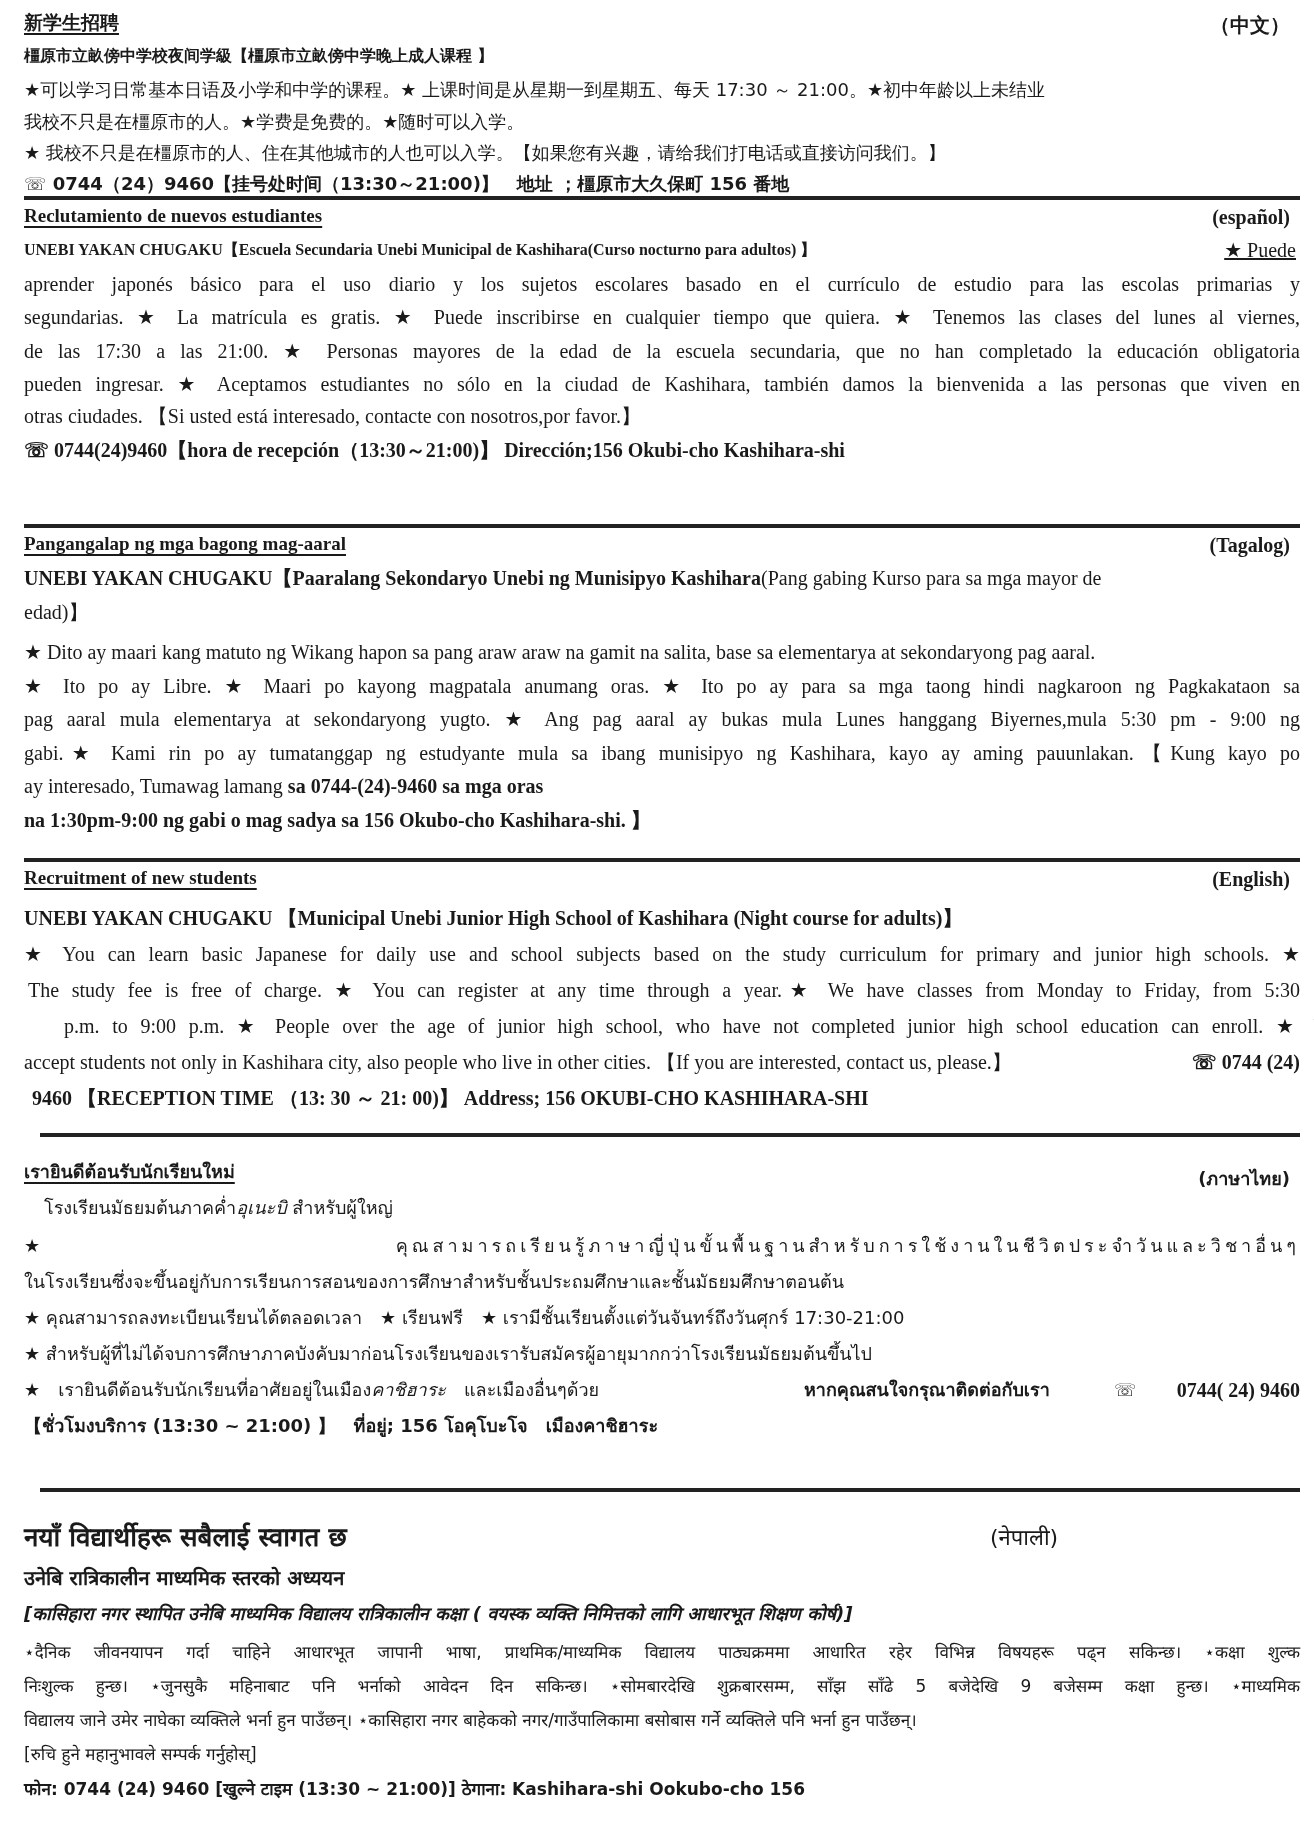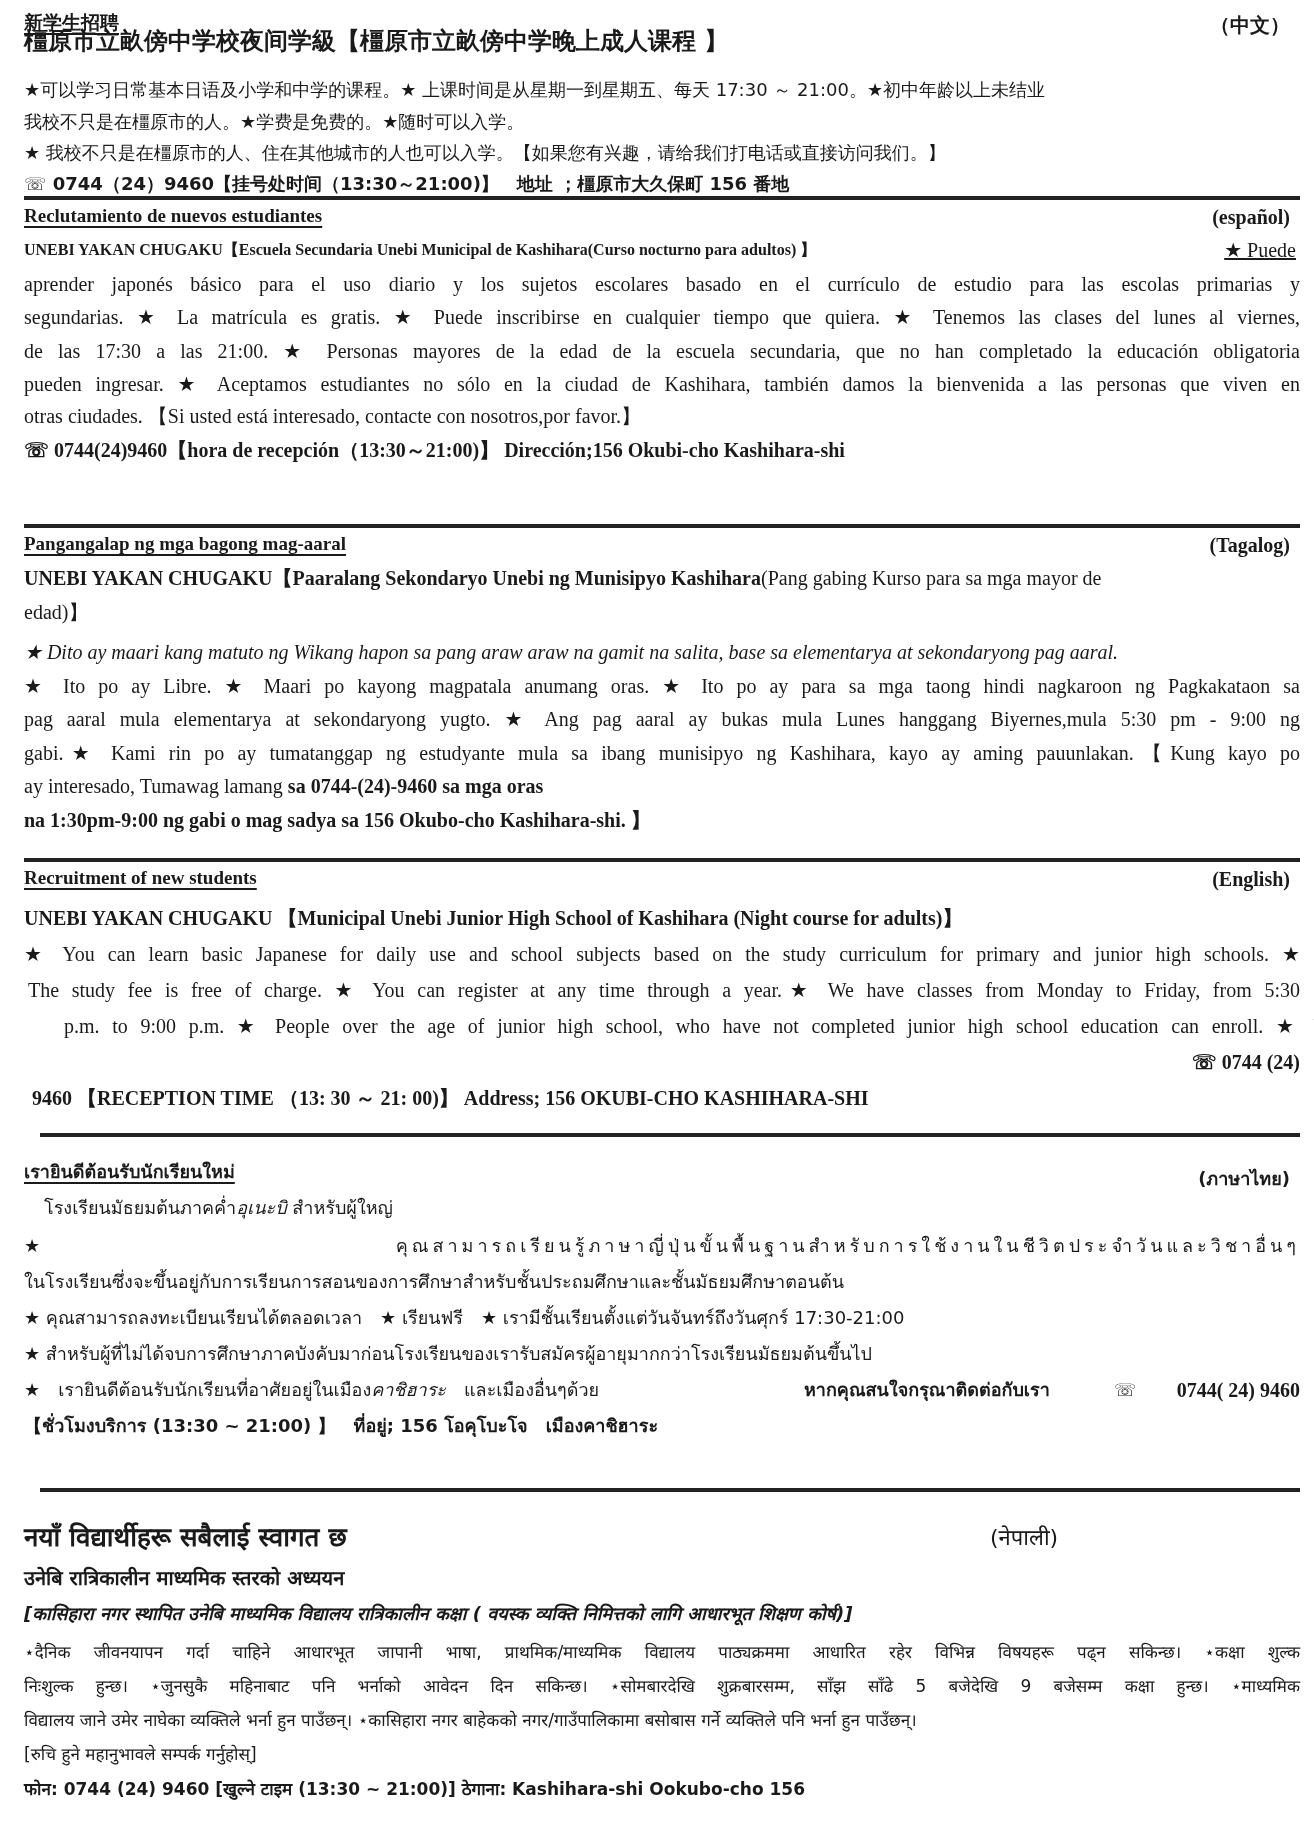--- a/index.html
+++ b/index.html
@@ -22,21 +22,21 @@
   .spaced { letter-spacing: 7px; }
 </style>
 </head>
 <body>
 
 <div class="page">
 
   <section>
     <div class="line title sans" style="top:10px;font-size:19px;">新学生招聘</div>
     <div class="lang sans" style="top:12px;">（中文）</div>
-    <div class="line b sans" style="top:29px;font-size:24px;text-align:right;">橿原市立畝傍中学校夜间学級【橿原市立畝傍中学晚上成人课程 】</div>
+    <div class="line b sans" style="top:44px;font-size:16px;text-align:right;">橿原市立畝傍中学校夜间学級【橿原市立畝傍中学晚上成人课程 】</div>
     <div class="line sans" style="top:78px;font-size:18px;">★可以学习日常基本日语及小学和中学的课程。★ 上课时间是从星期一到星期五、每天 17:30 ～ 21:00。★初中年龄以上未结业</div>
     <div class="line sans" style="top:110px;font-size:18px;">我校不只是在橿原市的人。★学费是免费的。★随时可以入学。</div>
     <div class="line sans" style="top:141px;font-size:18px;">★ 我校不只是在橿原市的人、住在其他城市的人也可以入学。【如果您有兴趣，请给我们打电话或直接访问我们。】</div>
     <div class="line b sans" style="top:172px;font-size:18px;">
       <span>☏</span>
       <span>0744（24）9460【挂号处时间（13:30～21:00)】　地址 ；橿原市大久保町 156 番地</span>
     </div>
     <div class="rule" style="top:196px;left:24px;width:1276px;"></div>
   </section>
 
@@ -57,39 +57,40 @@
     <div class="rule" style="top:524px;left:24px;width:1276px;"></div>
   </section>
 
   <section>
     <div class="line title" style="top:532px;">Pangangalap ng mga bagong mag-aaral</div>
     <div class="lang" style="top:534px;">(Tagalog)</div>
     <div class="line" style="top:566px;">
       <span class="b">UNEBI YAKAN CHUGAKU【Paaralang Sekondaryo Unebi ng Munisipyo Kashihara</span><span>(Pang gabing Kurso para sa mga mayor de</span>
     </div>
     <div class="line" style="top:600px;">edad)】</div>
-    <div class="line" style="top:640px;font-style:italic;">★ Dito ay maari kang matuto ng Wikang hapon sa pang araw araw na gamit na salita, base sa elementarya at sekondaryong pag aaral.</div>
+    <div class="line" style="top:640px;">★ Dito ay maari kang matuto ng Wikang hapon sa pang araw araw na gamit na salita, base sa elementarya at sekondaryong pag aaral.</div>
     <div class="just" style="top:674px;">★ Ito po ay Libre. ★ Maari po kayong magpatala anumang oras. ★ Ito po ay para sa mga taong hindi nagkaroon ng Pagkakataon sa</div>
     <div class="just" style="top:707px;">pag aaral mula elementarya at sekondaryong yugto. ★ Ang pag aaral ay bukas mula Lunes hanggang Biyernes,mula 5:30 pm - 9:00 ng</div>
     <div class="just" style="top:741px;">gabi.★ Kami rin po ay tumatanggap ng estudyante mula sa ibang munisipyo ng Kashihara, kayo ay aming pauunlakan.【Kung kayo po</div>
     <div class="line" style="top:774px;">
       <span>ay interesado, Tumawag lamang </span><span class="b">sa 0744-(24)-9460 sa mga oras</span>
     </div>
     <div class="line b" style="top:808px;">na 1:30pm-9:00 ng gabi o mag sadya sa 156 Okubo-cho Kashihara-shi. 】</div>
     <div class="rule" style="top:858px;left:24px;width:1276px;"></div>
   </section>
 
   <section>
     <div class="line title" style="top:866px;">Recruitment of new students</div>
     <div class="lang" style="top:868px;">(English)</div>
     <div class="line b" style="top:906px;">UNEBI YAKAN CHUGAKU 【Municipal Unebi Junior High School of Kashihara (Night course for adults)】</div>
     <div class="just" style="top:942px;">★ You can learn basic Japanese for daily use and school subjects based on the study curriculum for primary and junior high schools. ★</div>
     <div class="just" style="top:978px;left:28px;width:1272px;">The study fee is free of charge. ★ You can register at any time through a year.★ We have classes from Monday to Friday, from 5:30</div>
     <div class="just" style="top:1014px;margin-left:40px;">p.m. to 9:00 p.m. ★ People over the age of junior high school, who have not completed junior high school education can enroll. ★ We</div>
     <div class="line" style="top:1050px;width:1276px;">
+      <span>accept students not only in Kashihara city, also people who live in other cities. 【If you are interested, contact us, please.】</span>
       <span class="b" style="position:absolute;right:0;"><span>☏</span> <span>0744 (24)</span></span>
     </div>
     <div class="line b" style="top:1086px;left:32px;">9460 【RECEPTION TIME （13: 30 ～ 21: 00)】 Address; 156 OKUBI-CHO KASHIHARA-SHI</div>
     <div class="rule" style="top:1133px;left:40px;width:1260px;"></div>
   </section>
 
   <section>
     <div class="line title thai b" style="top:1160px;">เรายินดีต้อนรับนักเรียนใหม่</div>
     <div class="lang thai" style="top:1164px;">(ภาษาไทย)</div>
     <div class="line thai" style="top:1196px;left:44px;">

